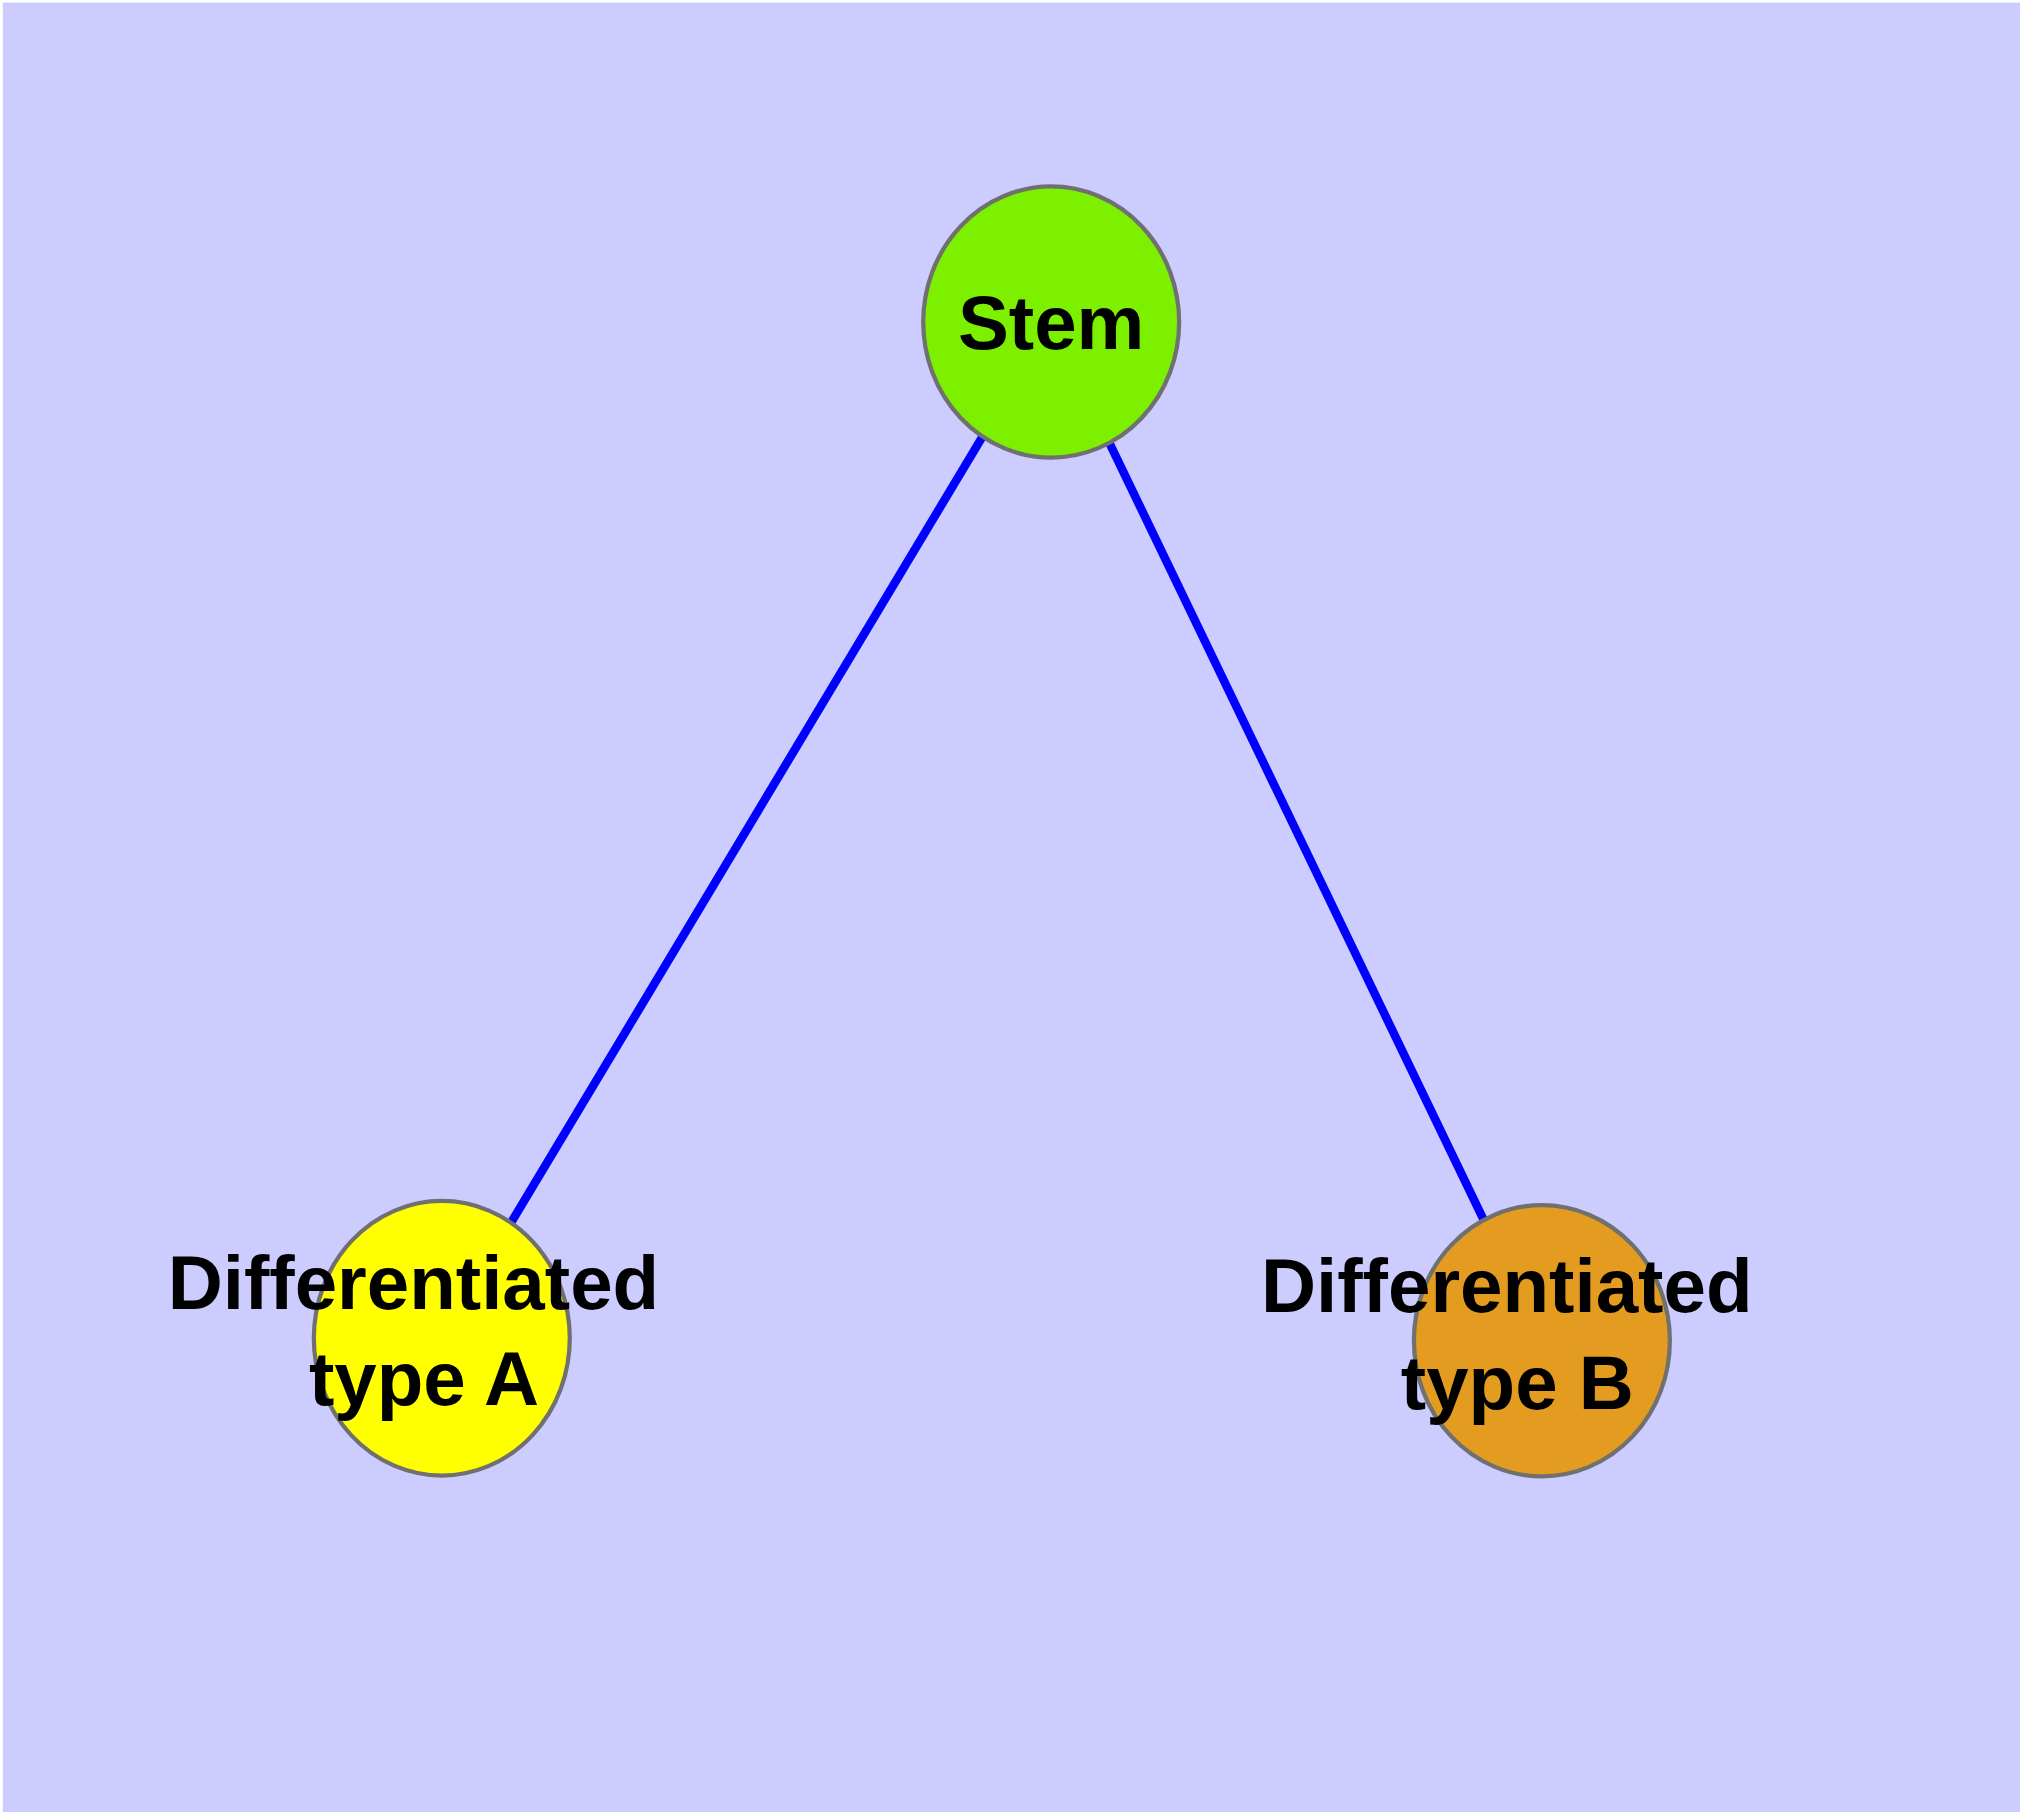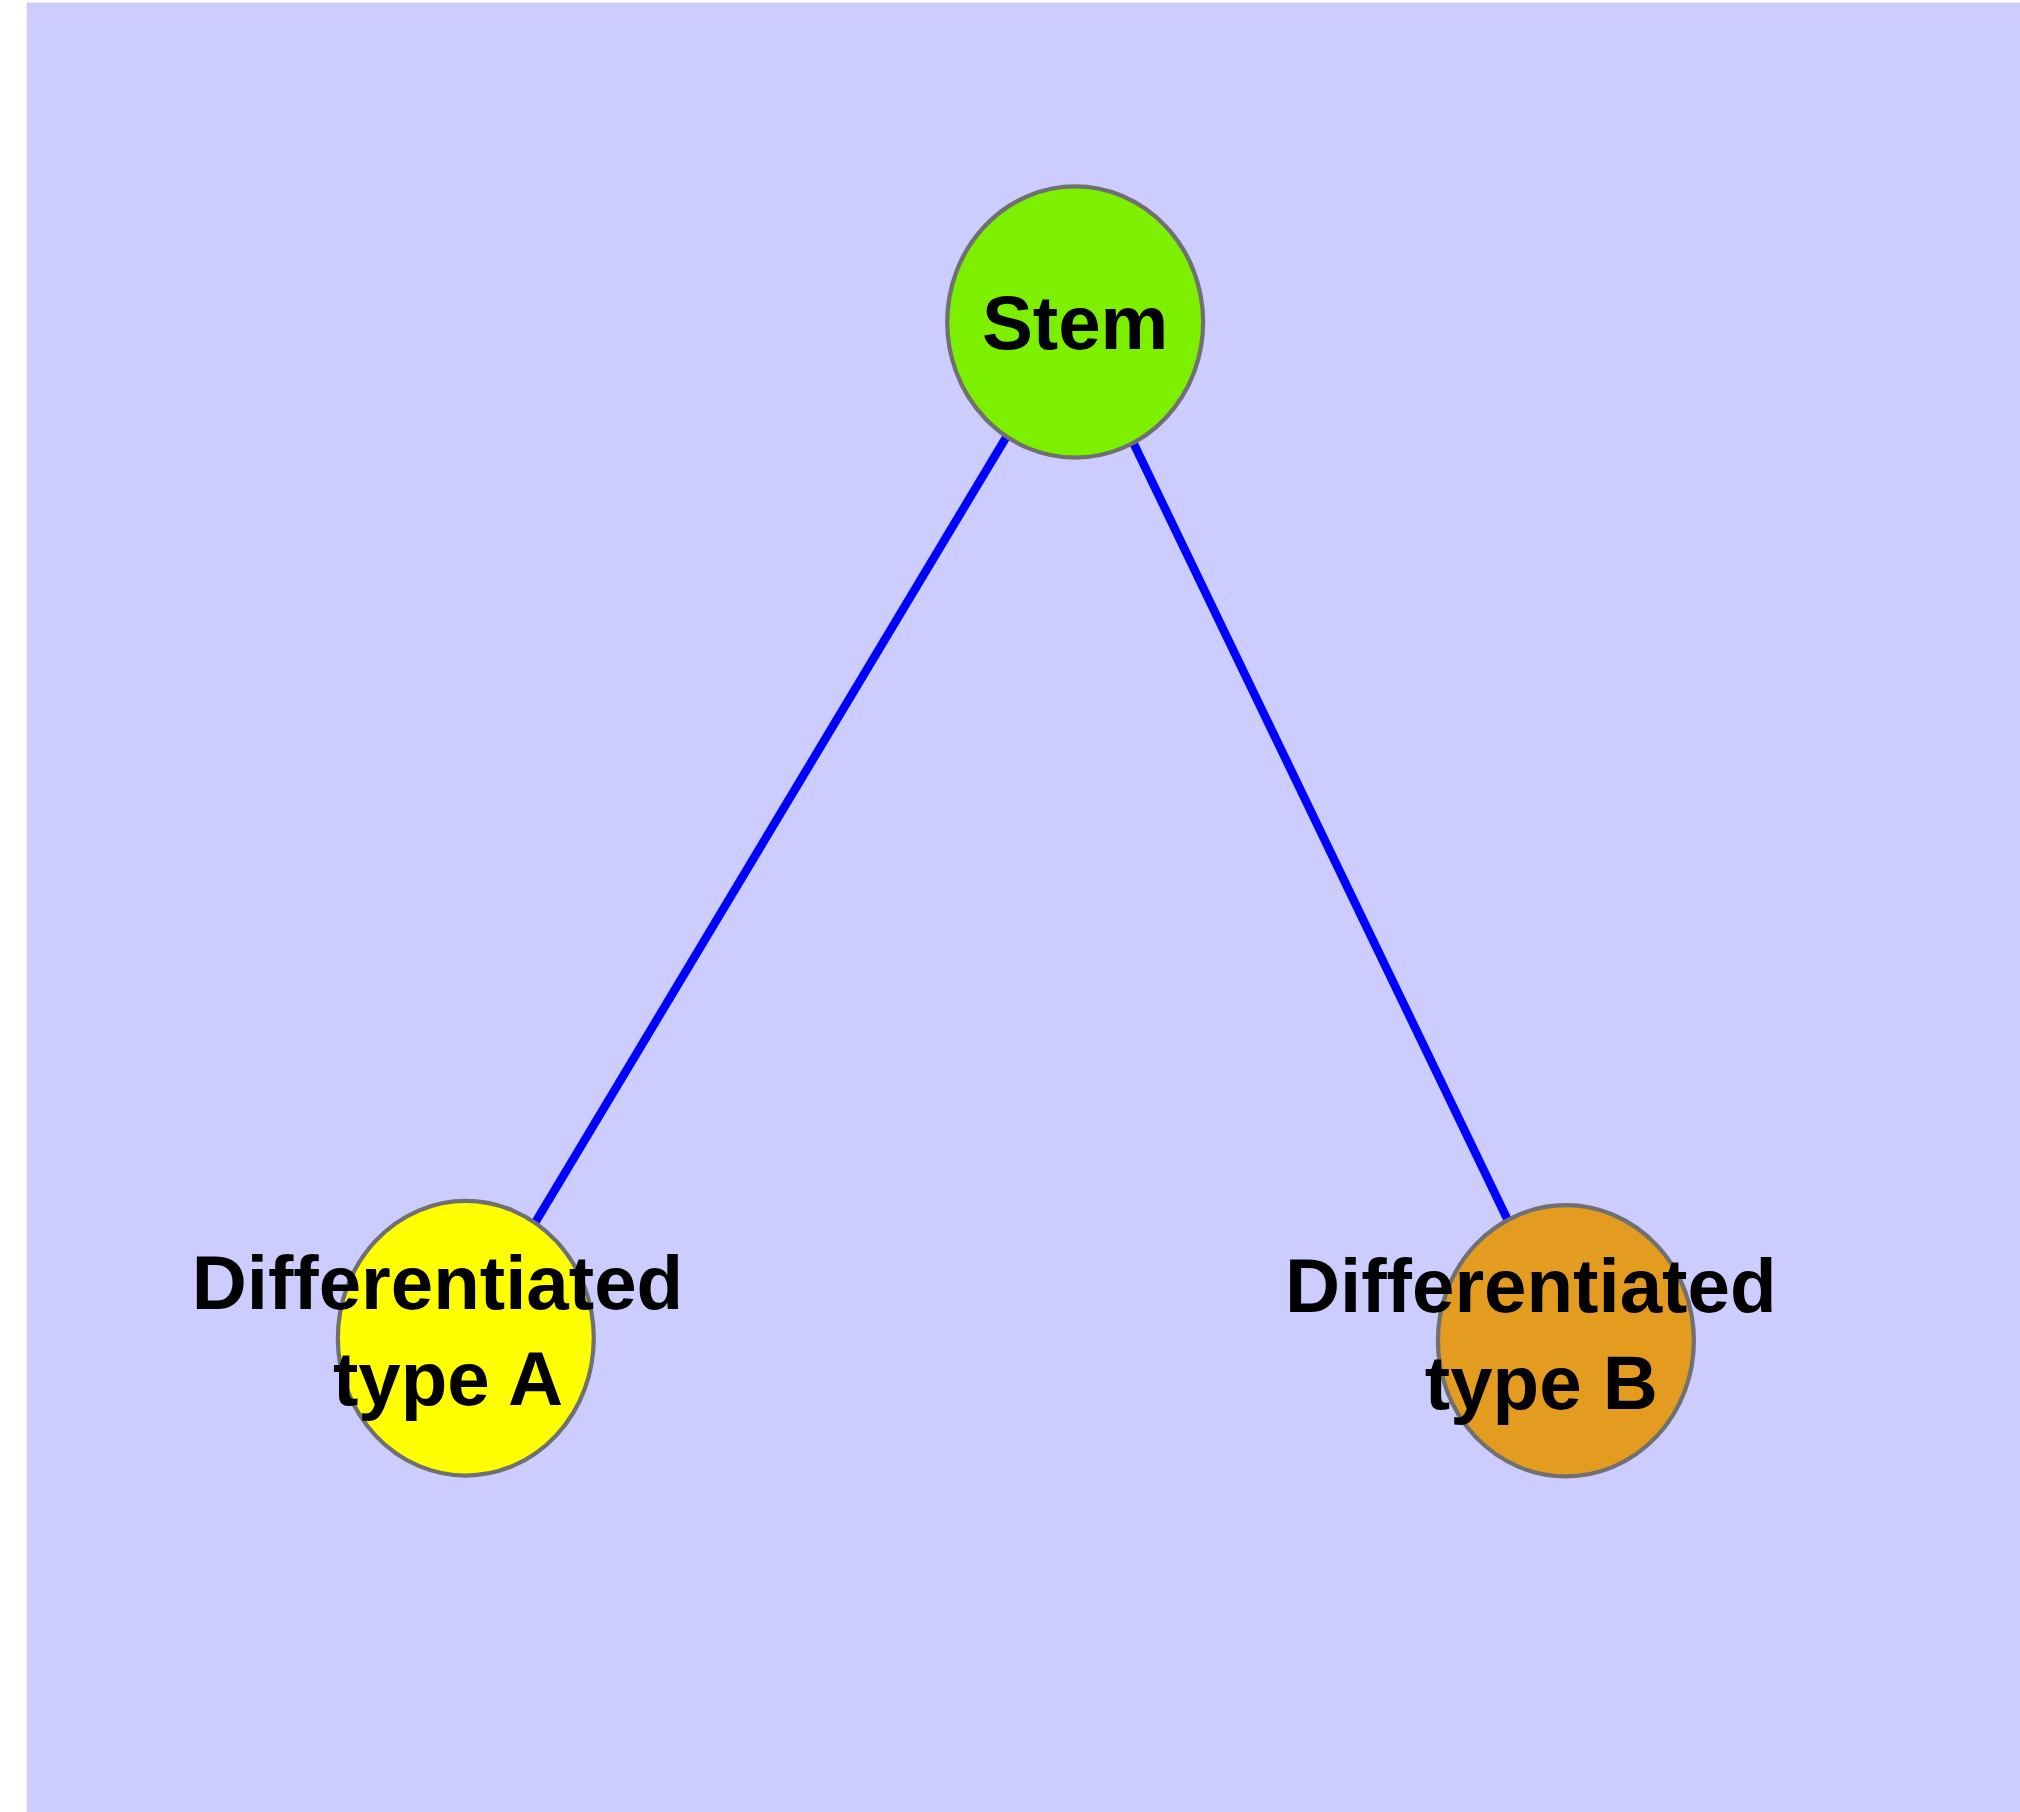--- a/index.html
+++ b/index.html
@@ -3,21 +3,20 @@
 <meta charset="utf-8">
 <style>
   html, body {
     margin: 0;
     padding: 0;
     background: #ffffff;
   }
   .diagram-wrap {
     width: 1665px;
     height: 1812px;
-    padding-left: 24px;
   }
   svg {
     display: block;
     width: 2021px;
     height: 1812px;
   }
   text {
     font-family: "Liberation Sans", "DejaVu Sans", sans-serif;
     font-weight: bold;
     font-size: 90px;

